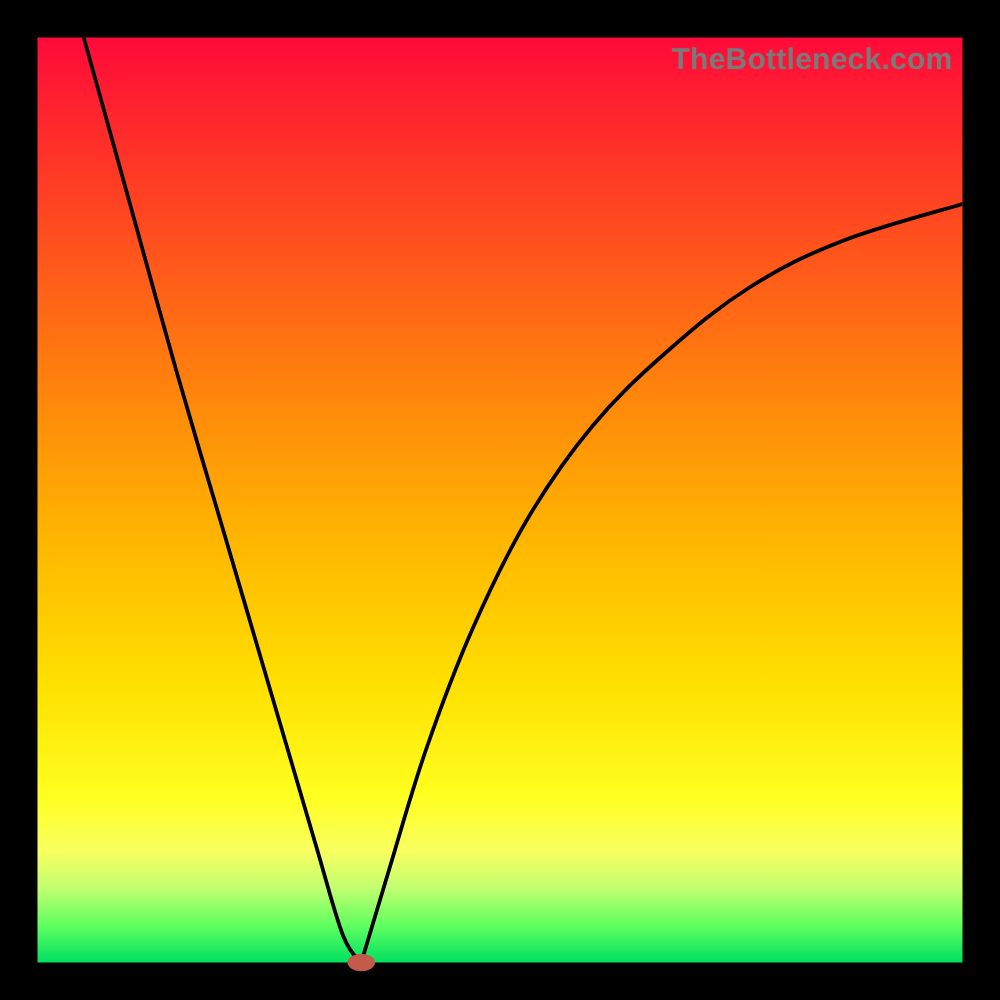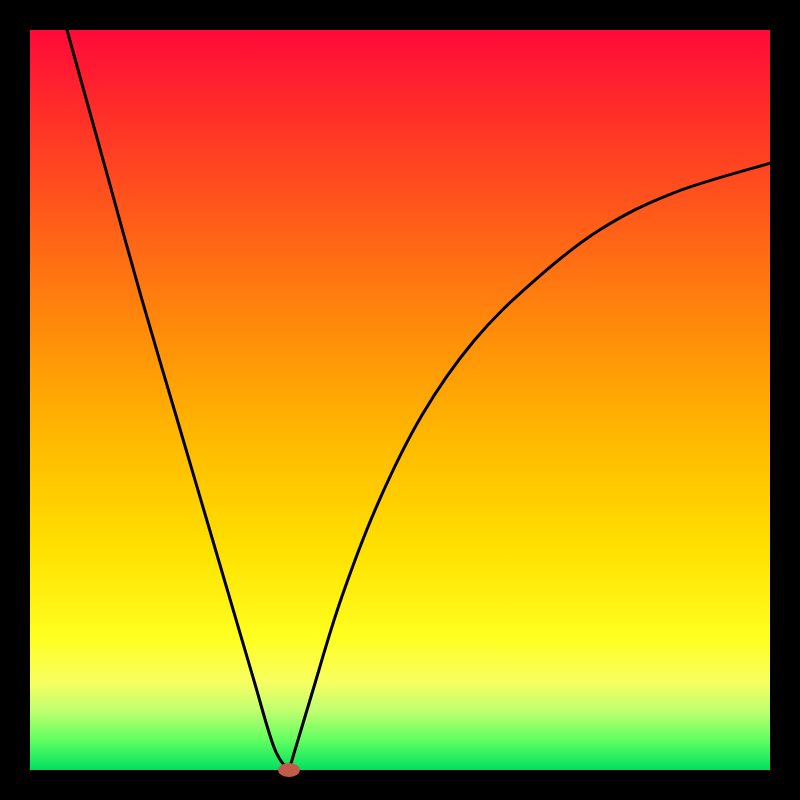--- a/index.html
+++ b/index.html
@@ -51,20 +51,21 @@
     border-radius: 50%;
     background: #c35a4a;
     transform: translate(-50%, -50%);
   }
 </style>
 </head>
 <body>
 
 <div class="frame">
   <div class="plot-area">
+    <div class="watermark">TheBottleneck.com</div>
 
     <svg class="curve" viewBox="0 0 740 740" preserveAspectRatio="none">
       <path fill="none" stroke="#000" stroke-width="3" stroke-linecap="round" d="M 37 0 C 43.66 23.976000000000006, 60.68 85.24800000000005, 74 133.20000000000005 C 87.32 181.15200000000004, 97.68 219.77999999999997, 111 266.4 C 124.32 313.02, 134.68 346.91200000000003, 148 392.20000000000005 C 161.32 437.48800000000006, 171.68 472.712, 185 518 C 198.32 563.288, 211.344 607.836, 222 643.8 C 232.656 679.7639999999999, 237.54000000000002 700.4839999999999, 244.20000000000002 717.8 C 250.86 735.116, 256.336 736.004, 259 740"></path>
       <path fill="none" stroke="#000" stroke-width="3" stroke-linecap="round" d="M 259 740 C 262.996 726.68, 271.876 696.636, 281.2 666 C 290.524 635.364, 298.812 604.4319999999999, 310.8 569.8 C 322.788 535.168, 333.14799999999997 506.90000000000003, 347.79999999999995 473.6 C 362.45199999999994 440.3, 374.884 414.10400000000004, 392.20000000000005 384.8 C 409.5160000000001 355.496, 424.02 334.776, 444 310.8 C 463.98 286.824, 480.55600000000004 271.5799999999999, 503.20000000000005 251.59999999999997 C 525.844 231.61999999999998, 544.4920000000001 215.78400000000008, 569.8000000000001 199.80000000000007 C 595.1080000000001 183.81600000000006, 613.164 174.78799999999995, 643.8 162.79999999999995 C 674.4359999999999 150.81199999999995, 722.684 138.52800000000002, 740 133.20000000000005"></path>
     </svg>
 
     <div class="optimum-dot" style="left: 259px; top: 740px;"></div>
   </div>
 </div>
 

